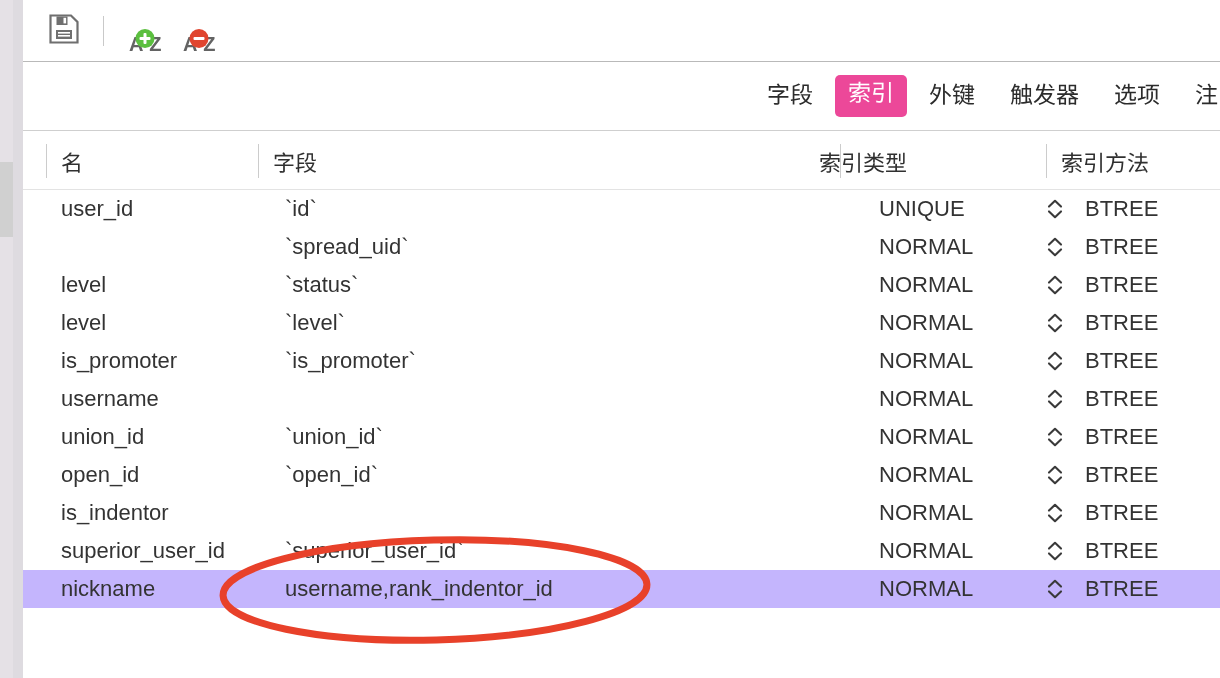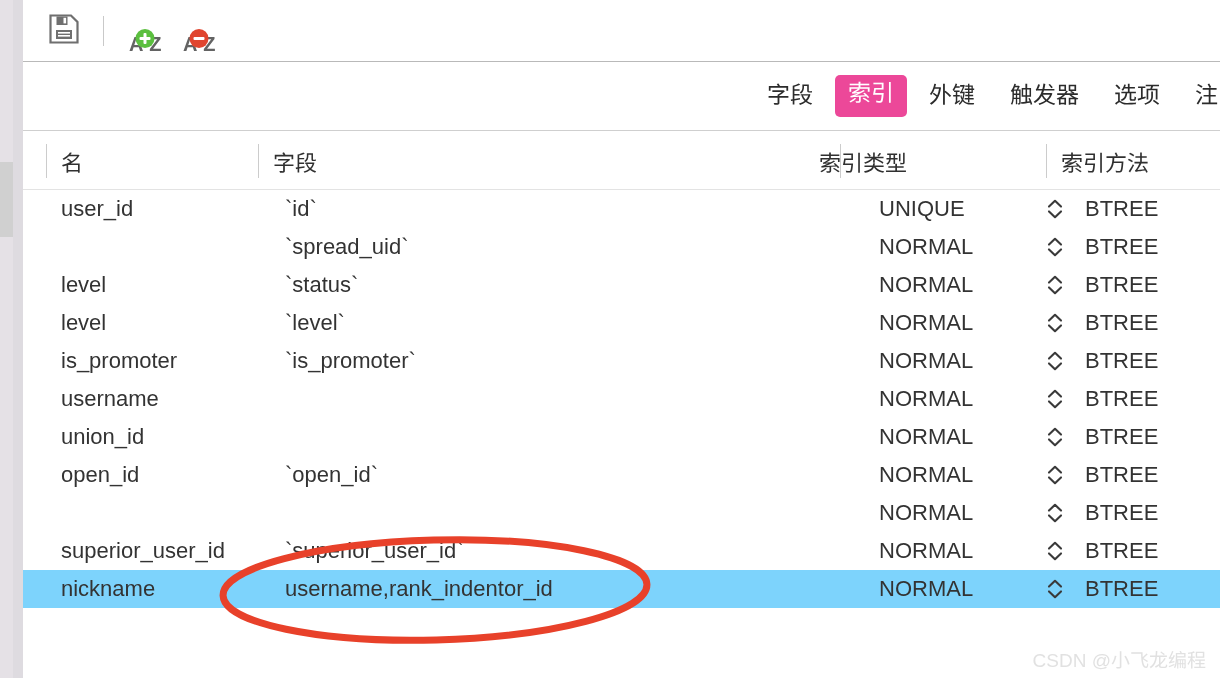--- a/index.html
+++ b/index.html
@@ -183,21 +183,21 @@
     height: 34px;
     background: #cccccc;
   }
 
   .grid-body { position: relative; }
   .row {
     position: relative;
     height: 38px;
     background: #ffffff;
   }
-  .row.selected { background: #7dd3fc; }
+  .row.selected { background: #c4b5fd; }
   .cell {
     position: absolute;
     top: 0;
     height: 38px;
     display: flex;
     align-items: center;
     font-size: 22px;
     color: #333333;
     white-space: nowrap;
     overflow: visible;
@@ -379,20 +379,21 @@
           <div class="cell imeth">BTREE</div>
           <div class="stepper">
             <svg width="20" height="22" viewBox="0 0 20 22">
               <path d="M4 8.6 L10 2.8 L16 8.6" fill="none" stroke="#3a3a3a" stroke-width="2.1" stroke-linecap="round" stroke-linejoin="round"></path>
               <path d="M4 13.4 L10 19.2 L16 13.4" fill="none" stroke="#3a3a3a" stroke-width="2.1" stroke-linecap="round" stroke-linejoin="round"></path>
             </svg>
           </div>
         </div>
         <div class="row">
           <div class="cell name">union_id</div>
+          <div class="cell field">`union_id`</div>
           <div class="cell itype">NORMAL</div>
           <div class="cell imeth">BTREE</div>
           <div class="stepper">
             <svg width="20" height="22" viewBox="0 0 20 22">
               <path d="M4 8.6 L10 2.8 L16 8.6" fill="none" stroke="#3a3a3a" stroke-width="2.1" stroke-linecap="round" stroke-linejoin="round"></path>
               <path d="M4 13.4 L10 19.2 L16 13.4" fill="none" stroke="#3a3a3a" stroke-width="2.1" stroke-linecap="round" stroke-linejoin="round"></path>
             </svg>
           </div>
         </div>
         <div class="row">
@@ -401,20 +402,21 @@
           <div class="cell itype">NORMAL</div>
           <div class="cell imeth">BTREE</div>
           <div class="stepper">
             <svg width="20" height="22" viewBox="0 0 20 22">
               <path d="M4 8.6 L10 2.8 L16 8.6" fill="none" stroke="#3a3a3a" stroke-width="2.1" stroke-linecap="round" stroke-linejoin="round"></path>
               <path d="M4 13.4 L10 19.2 L16 13.4" fill="none" stroke="#3a3a3a" stroke-width="2.1" stroke-linecap="round" stroke-linejoin="round"></path>
             </svg>
           </div>
         </div>
         <div class="row">
+          <div class="cell name">is_indentor</div>
           <div class="cell itype">NORMAL</div>
           <div class="cell imeth">BTREE</div>
           <div class="stepper">
             <svg width="20" height="22" viewBox="0 0 20 22">
               <path d="M4 8.6 L10 2.8 L16 8.6" fill="none" stroke="#3a3a3a" stroke-width="2.1" stroke-linecap="round" stroke-linejoin="round"></path>
               <path d="M4 13.4 L10 19.2 L16 13.4" fill="none" stroke="#3a3a3a" stroke-width="2.1" stroke-linecap="round" stroke-linejoin="round"></path>
             </svg>
           </div>
         </div>
         <div class="row">
@@ -443,17 +445,14 @@
         </div>
       </div>
   </div>
 
   <div class="annot">
     <svg width="438" height="112" viewBox="0 0 438 112">
       <ellipse cx="219" cy="55" rx="212" ry="50" fill="none" stroke="#e8412a" stroke-width="7" stroke-linecap="round" transform="rotate(-1.5 219 55)"></ellipse>
     </svg>
   </div>
 
-  <div class="watermark">
-    <span class="wm-text">CSDN @小飞龙编程</span>
-  </div>
 
 </div>
 
 </body></html>

